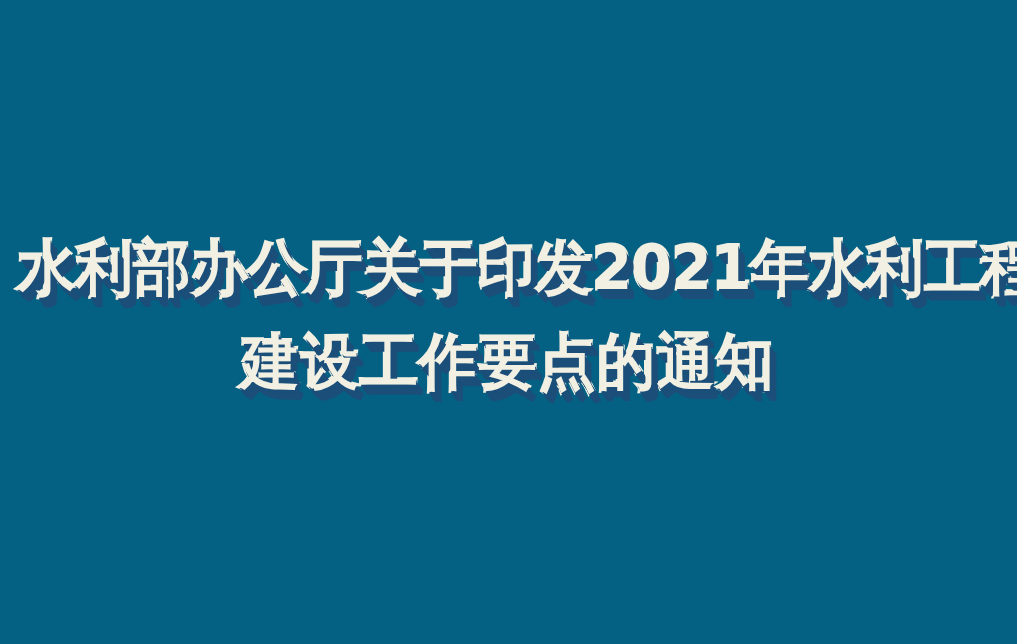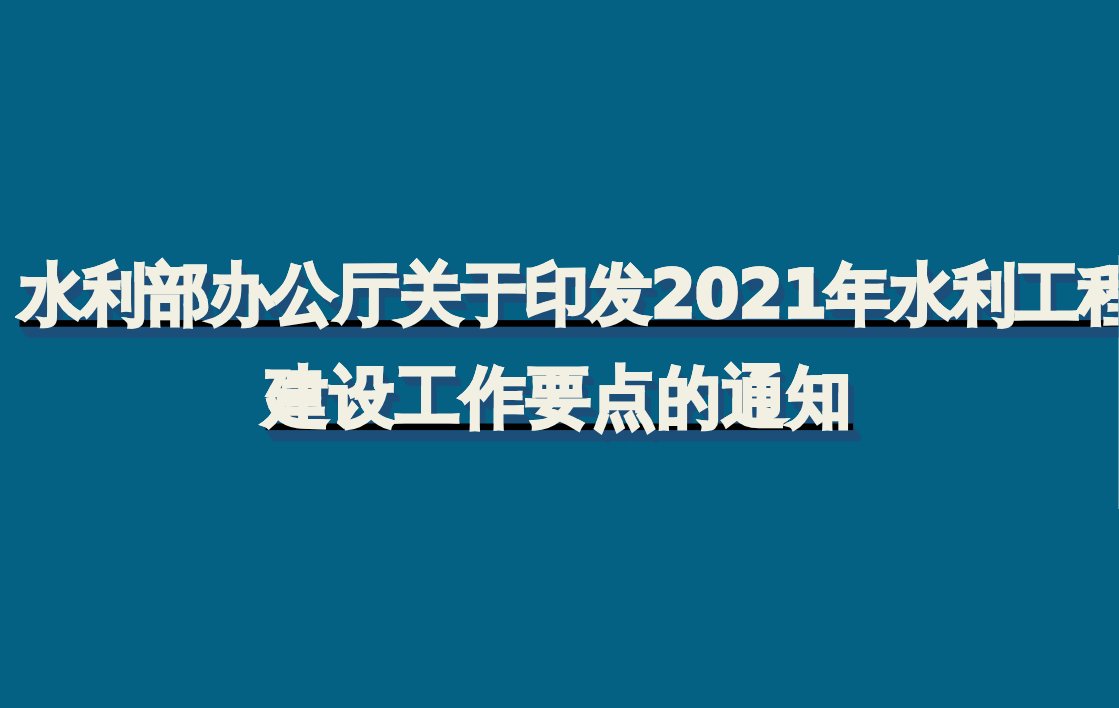--- a/index.html
+++ b/index.html
@@ -32,21 +32,20 @@
   
   .title-block {
     position: relative;
     width: 100%;
     display: flex;
     flex-direction: column;
     align-items: center;
     justify-content: center;
     
     margin-top: -14px;
-    text-decoration: underline;
   }
 
   .title-line {
     display: block;
     width: 100%;
     text-align: center;
     white-space: nowrap;
 
     font-family: "DejaVu Sans", "Liberation Sans", sans-serif;
     font-weight: 700;

